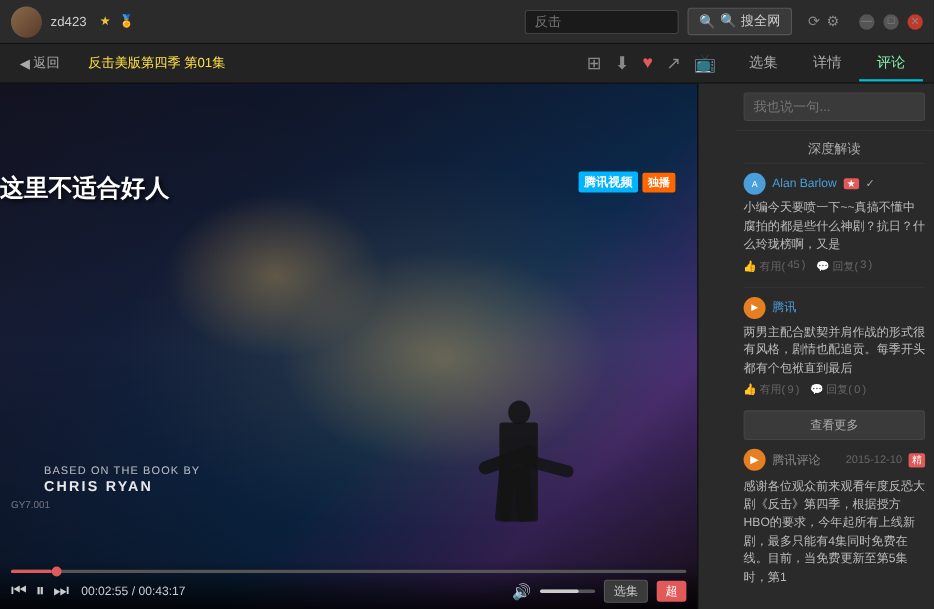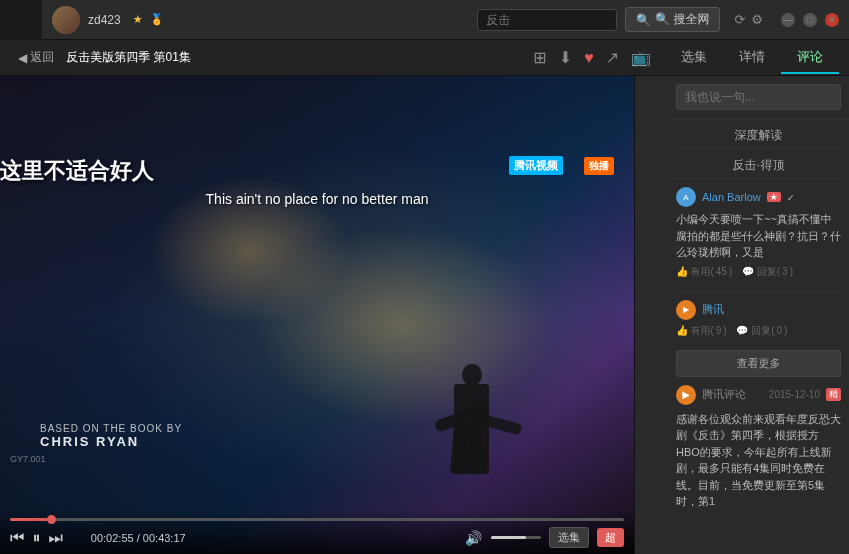--- a/index.html
+++ b/index.html
@@ -15,21 +15,20 @@
 
     
     #titlebar {
       height: 40px;
       background: #2b2b2b;
       display: flex;
       align-items: center;
       padding: 0 10px;
       gap: 8px;
       border-bottom: 1px solid #111;
-      margin-left: 42px;
     }
     #avatar {
       width: 28px;
       height: 28px;
       border-radius: 50%;
       background: #555;
       overflow: hidden;
       flex-shrink: 0;
     }
     #avatar-img {
@@ -112,23 +111,24 @@
     #back-btn {
       color: #aaa;
       font-size: 12px;
       cursor: pointer;
       padding: 4px 8px;
       display: flex;
       align-items: center;
       gap: 3px;
     }
     #episode-title {
-      color: #ffffff;
+      color: #fde047;
       font-size: 12px;
       flex: 1;
+      margin-left: 14px;
     }
     #toolbar-actions {
       display: flex;
       gap: 12px;
       align-items: center;
     }
     .toolbar-icon {
       color: #888;
       font-size: 16px;
       cursor: pointer;
@@ -257,21 +257,21 @@
       color: #fff;
       font-size: 14px;
       text-shadow: 1px 1px 3px rgba(0,0,0,0.8);
     }
     #watermark {
       position: absolute;
       top: 80px;
       right: 20px;
       display: flex;
       align-items: center;
-      gap: 21px;
+      gap: 4px;
     }
     #tencent-logo {
       background: #00b4ff;
       padding: 2px 5px;
       border-radius: 2px;
       font-size: 11px;
       font-weight: bold;
       color: #fff;
     }
     #vip-badge {
@@ -349,21 +349,21 @@
     .ctrl-btn {
       color: #ccc;
       font-size: 16px;
       cursor: pointer;
       background: none;
       border: none;
     }
     #time-display {
       color: #ccc;
       font-size: 11px;
-      margin-left: 20px;
+      margin-left: 3px;
     }
     #ctrl-spacer { flex: 1; }
     #vol-icon {
       font-size: 14px;
       color: #ccc;
       cursor: pointer;
     }
     #volume-bar {
       width: 50px;
       height: 3px;
@@ -634,21 +634,20 @@
     <div id="figure">
       <div class="figure-head"></div>
       <div class="figure-body"></div>
       <div class="figure-arm"></div>
       <div class="dark-figure-arm2"></div>
       <div class="figure-leg1"></div>
       <div class="figure-leg2"></div>
     </div>
 
     <div id="subtitle-main">这里不适合好人</div>
-    <div id="subtitle-en">This ain't no place for no better man</div>
 
     <div id="watermark">
       <div id="tencent-logo">腾讯视频</div>
       <div id="vip-badge">独播</div>
     </div>
 
     <div id="book-credit">BASED ON THE BOOK BY</div>
     <div id="book-author">CHRIS RYAN</div>
     <div id="timestamp-overlay">GY7.001</div>
 
@@ -679,21 +678,20 @@
 
   <div id="rightpanel">
     <div id="comment-input-area">
       <input id="comment-input" type="text" placeholder="我也说一句..." style="">
     </div>
 
     <div id="comments-list">
 
       <div class="comment-section-title">深度解读</div>
 
-      <div class="comment-section-title">反击·得顶</div>
 
       <div class="comment-item">
         <div class="comment-user-row">
           <div class="comment-avatar" style="background:#4a9eda;">A</div>
           <span class="comment-username">Alan Barlow</span>
           <span class="comment-badge">★</span>
           <span style="font-size:10px;color:#aaa;">✓</span>
         </div>
         <div class="comment-text">小编今天要喷一下~~真搞不懂中腐拍的都是些什么神剧？抗日？什么玲珑榜啊，又是</div>
         <div class="comment-actions">
@@ -711,20 +709,21 @@
       <div class="section-divider"></div>
 
 
       <div class="comment-item">
         <div class="comment-user-row">
           <div class="comment-avatar orange">
             <span style="font-size:8px;">▶</span>
           </div>
           <span class="comment-username">腾讯</span>
         </div>
+        <div class="comment-text">两男主配合默契并肩作战的形式很有风格，剧情也配追贡。每季开头都有个包袱直到最后</div>
         <div class="comment-actions">
           <span class="comment-action">
             <span>👍</span>
             有用(<span>9</span>)
           </span>
           <span class="comment-action">
             <span>💬</span>
             回复(<span>0</span>)
           </span>
         </div>

